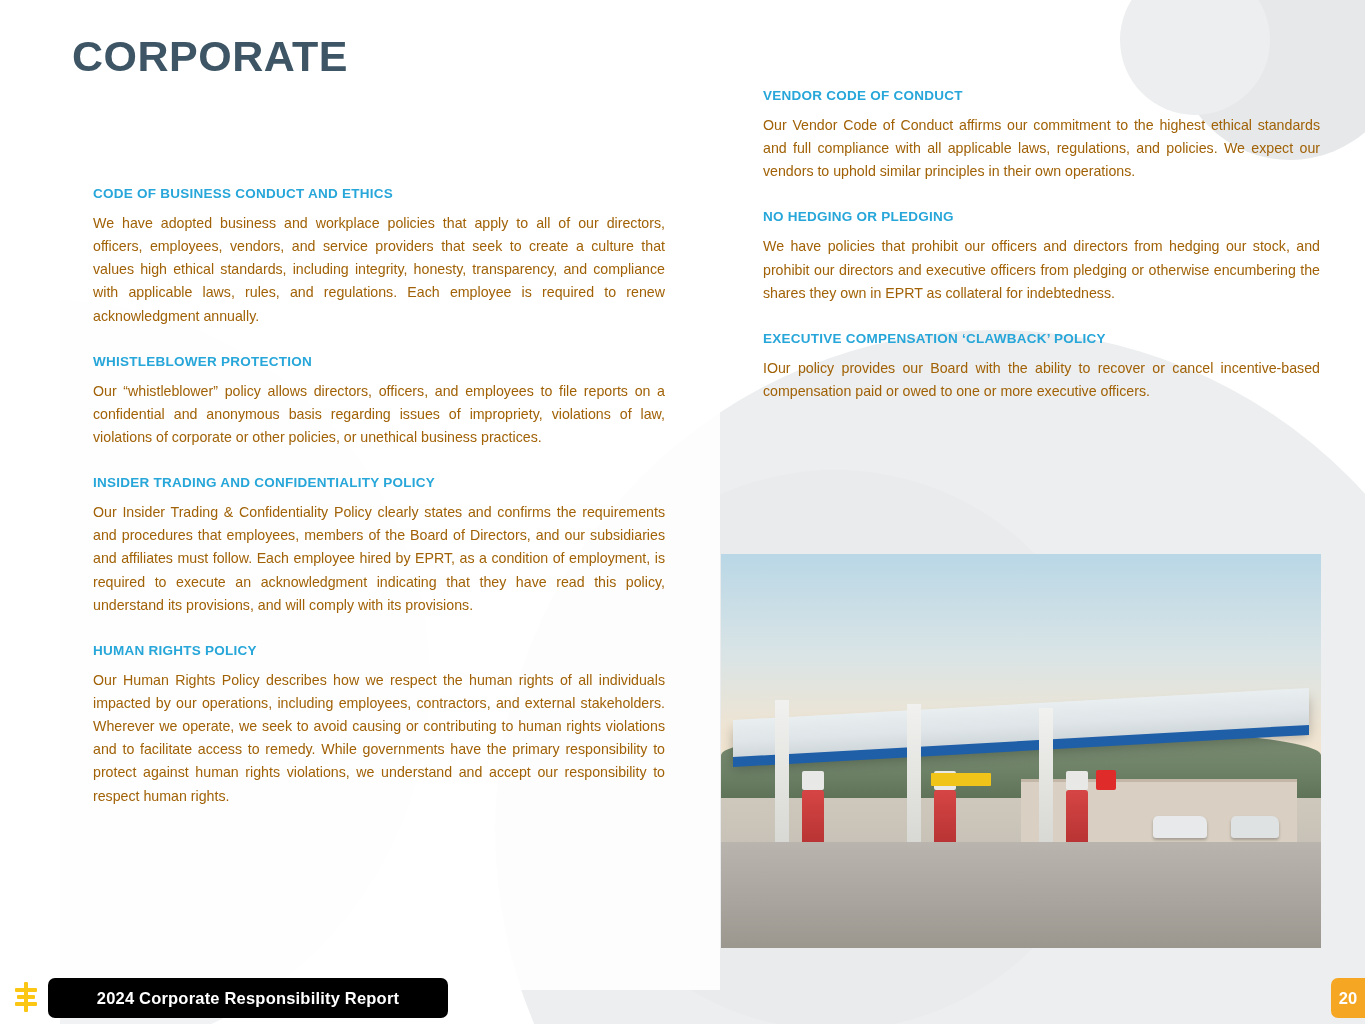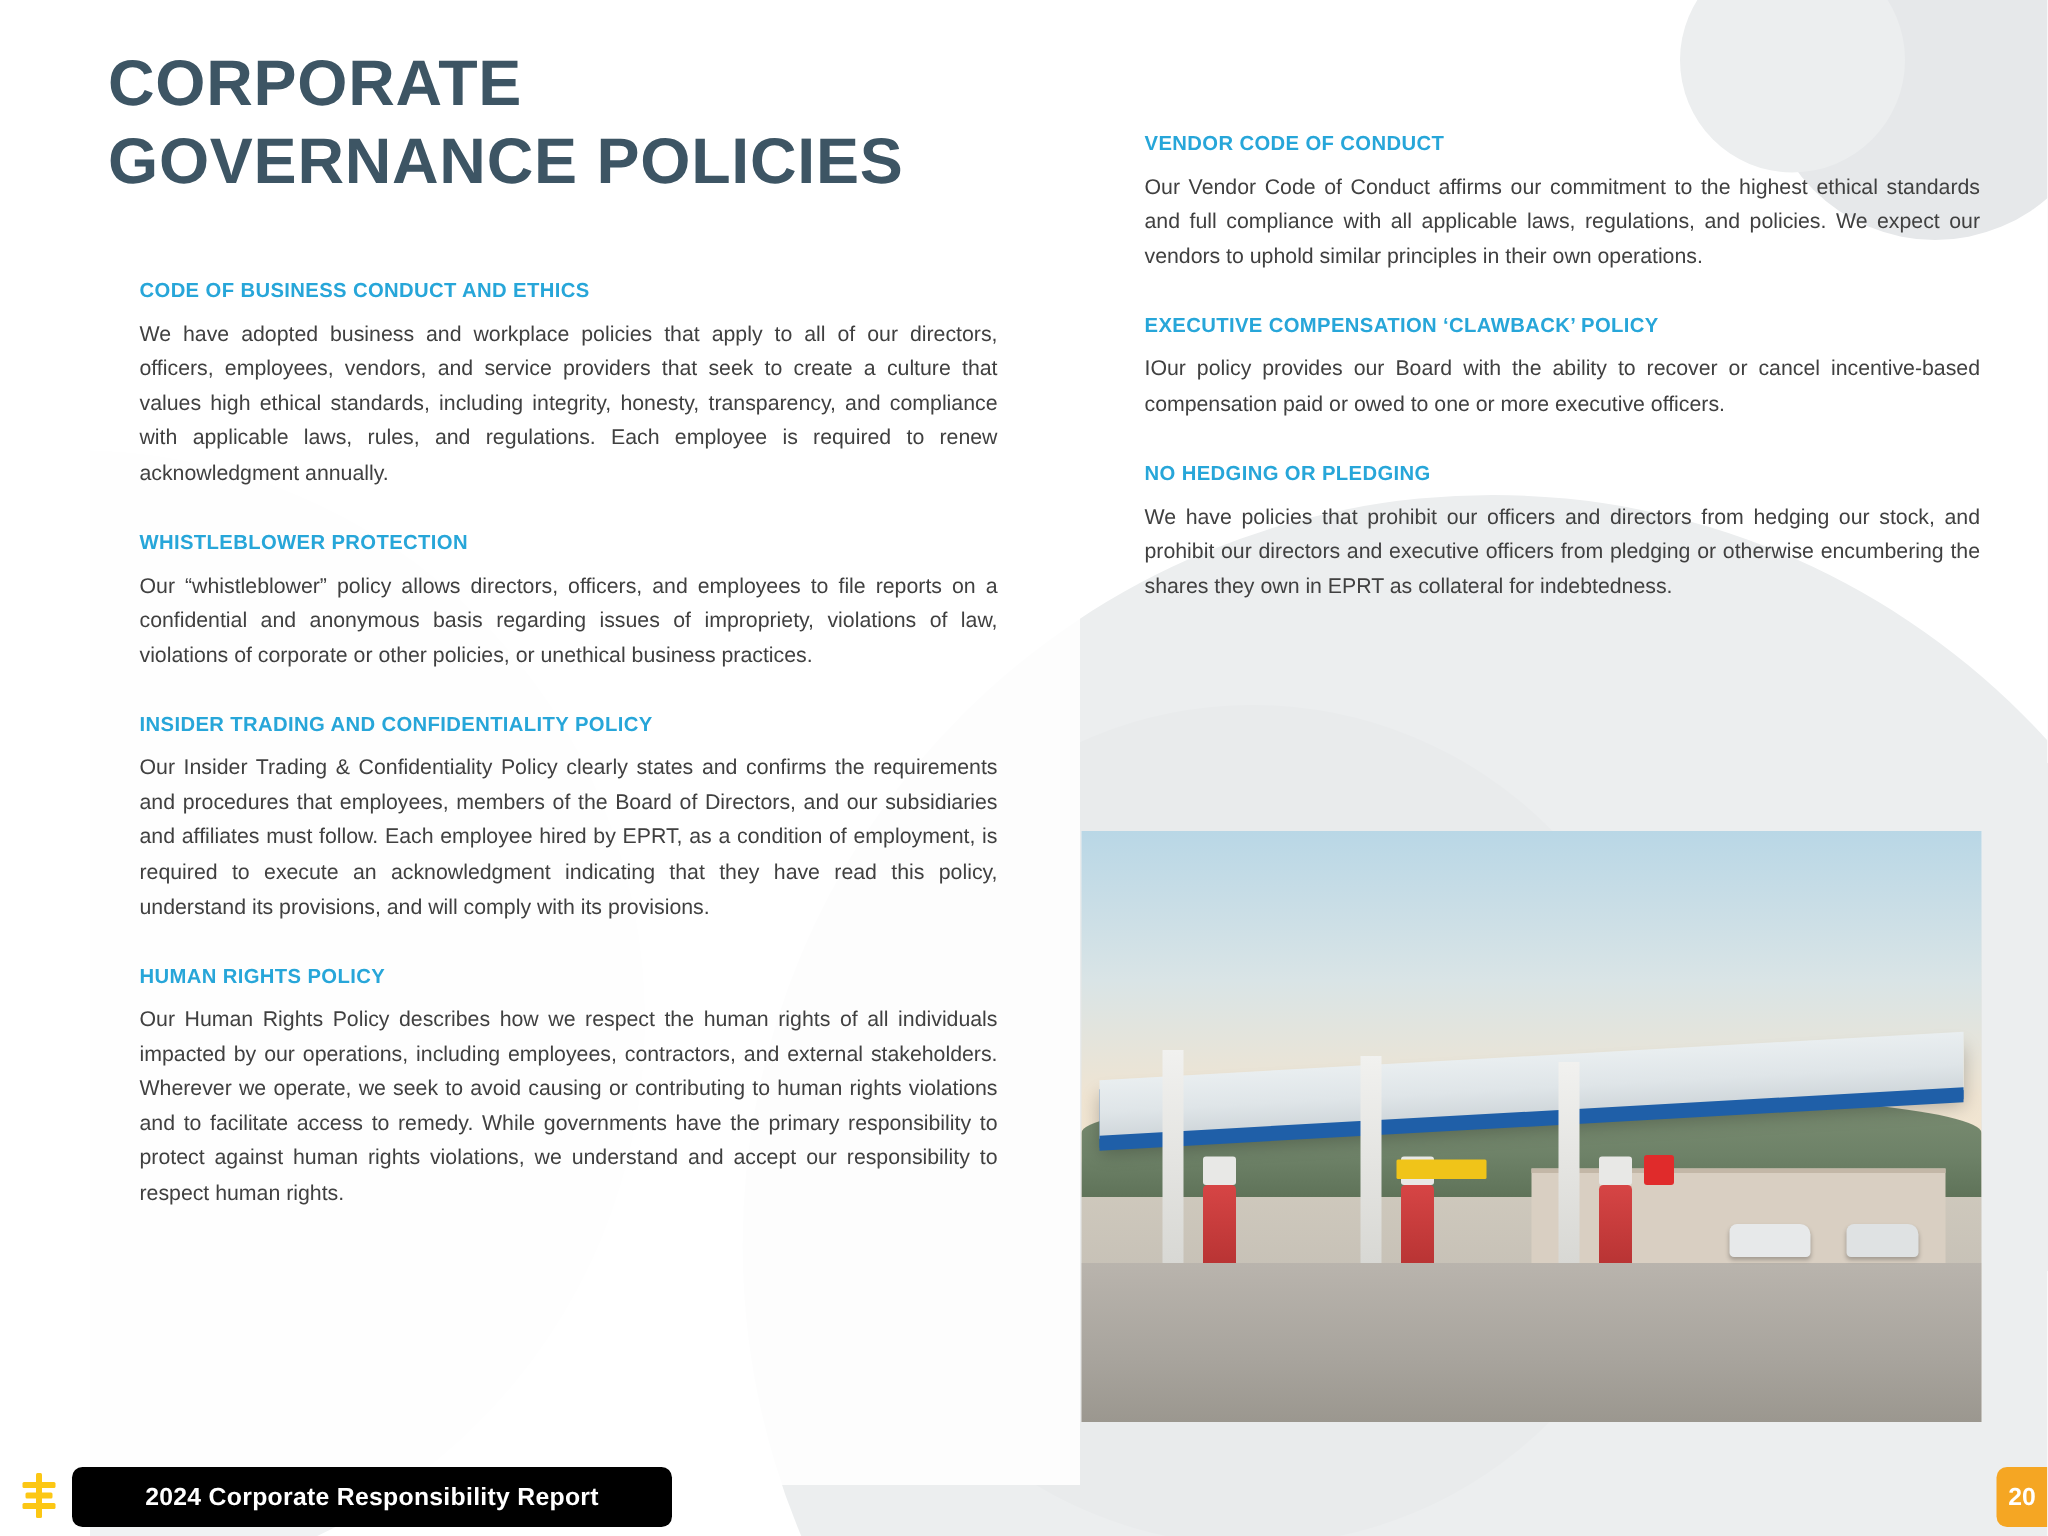--- a/index.html
+++ b/index.html
@@ -99,21 +99,21 @@
 
   .sec-head {
     color: #27a6d9;
     font-size: 13.5px;
     font-weight: 800;
     letter-spacing: 0.25px;
     text-transform: uppercase;
     margin-bottom: 11px;
   }
   .sec-body {
-    color: #404040;
+    color: #a16207;
     font-size: 14.2px;
     line-height: 1.63;
     text-align: justify;
   }
 
   
   .photo {
     position: absolute;
     left: 721px;
     top: 554px;
@@ -274,21 +274,20 @@
   <div class="deco deco-big"></div>
   <div class="deco deco-mid"></div>
   <div class="deco deco-left-curve"></div>
   <div class="deco-left-mask"></div>
   <div class="content-mask"></div>
 
   <div class="content">
 
     <h1 class="title">
       <span>CORPORATE</span><br>
-      <span>GOVERNANCE POLICIES</span>
     </h1>
 
     <div class="col-left">
 
       <div class="section">
         <div class="sec-head">CODE OF BUSINESS CONDUCT AND ETHICS</div>
         <p class="sec-body">We have adopted business and workplace policies that apply to all of our directors, officers, employees, vendors, and service providers that seek to create a culture that values high ethical standards, including integrity, honesty, transparency, and compliance with applicable laws, rules, and regulations. Each employee is required to renew acknowledgment annually.</p>
       </div>
 
       <div class="section">
@@ -309,27 +308,27 @@
     </div>
 
     <div class="col-right">
 
       <div class="section">
         <div class="sec-head">VENDOR CODE OF CONDUCT</div>
         <p class="sec-body">Our Vendor Code of Conduct affirms our commitment to the highest ethical standards and full compliance with all applicable laws, regulations, and policies. We expect our vendors to uphold similar principles in their own operations.</p>
       </div>
 
       <div class="section">
+        <div class="sec-head">NO HEDGING OR PLEDGING</div>
+        <p class="sec-body">We have policies that prohibit our officers and directors from hedging our stock, and prohibit our directors and executive officers from pledging or otherwise encumbering the shares they own in EPRT as collateral for indebtedness.</p>
+      </div>
+
+      <div class="section">
         <div class="sec-head">EXECUTIVE COMPENSATION ‘CLAWBACK’ POLICY</div>
         <p class="sec-body">IOur policy provides our Board with the ability to recover or cancel incentive-based compensation paid or owed to one or more executive officers.</p>
-      </div>
-
-      <div class="section">
-        <div class="sec-head">NO HEDGING OR PLEDGING</div>
-        <p class="sec-body">We have policies that prohibit our officers and directors from hedging our stock, and prohibit our directors and executive officers from pledging or otherwise encumbering the shares they own in EPRT as collateral for indebtedness.</p>
       </div>
 
     </div>
 
     <div class="photo">
       <div class="sky"></div>
       <div class="hills"></div>
       <div class="ground"></div>
       <div class="building"></div>
       <div class="canopy"></div>

